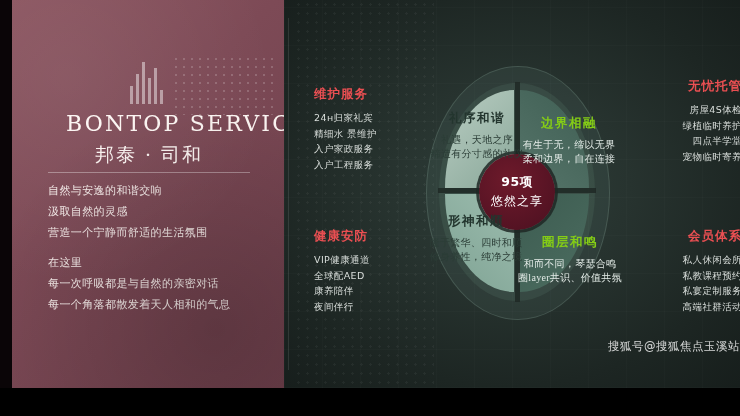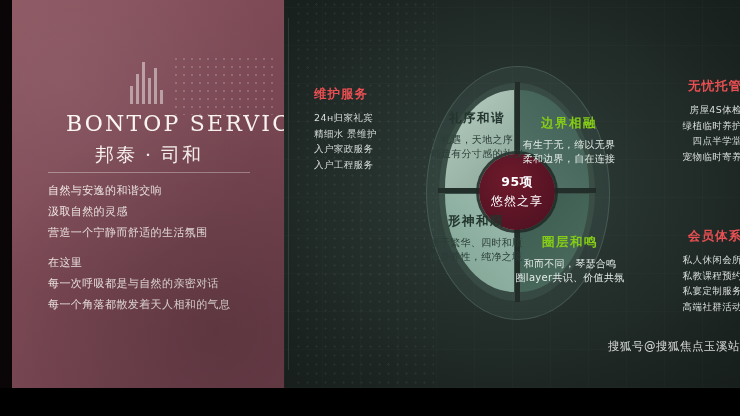--- a/index.html
+++ b/index.html
@@ -230,21 +230,21 @@
   }
   .qlabel .ql-items div {
     font-size: 10px;
     line-height: 14px;
     letter-spacing: 0.3px;
     white-space: nowrap;
   }
   .ql-dark .ql-title { color: #23352e; }
   .ql-dark .ql-items div { color: #2b3d36; }
   .ql-light .ql-title { color: #84cc16; }
-  .ql-light .ql-items div { color: #e3ebe7; }
+  .ql-light .ql-items div { color: #e3ebe7; font-family: Liberation Serif, serif; }
   .ql-tl { left: 405px; top: 110px; }
   .ql-tr { left: 497px; top: 115px; }
   .ql-bl { left: 404px; top: 213px; }
   .ql-br { left: 498px; top: 234px; }
   
   .footer {
     position: absolute;
     left: 0; top: 388px;
     width: 740px; height: 28px;
     background: #000;
@@ -299,20 +299,29 @@
     <div class="group g-left grp-maintenance">
       <div class="g-title">维护服务</div>
       <div class="g-items">
         <div>24н归家礼宾</div>
         <div>精细水 景维护</div>
         <div>入户家政服务</div>
         <div>入户工程服务</div>
       </div>
     </div>
 
+    <div class="group g-left grp-health">
+      <div class="g-title">健康安防</div>
+      <div class="g-items">
+        <div>VIP健康通道</div>
+        <div>全球配AED</div>
+        <div>康养陪伴</div>
+        <div>夜间伴行</div>
+      </div>
+    </div>
 
     <div class="group g-right grp-care">
       <div class="g-title">无忧托管</div>
       <div class="g-items">
         <div>房屋4S体检</div>
         <div>绿植临时养护</div>
         <div>四点半学堂</div>
         <div>宠物临时寄养</div>
       </div>
     </div>

